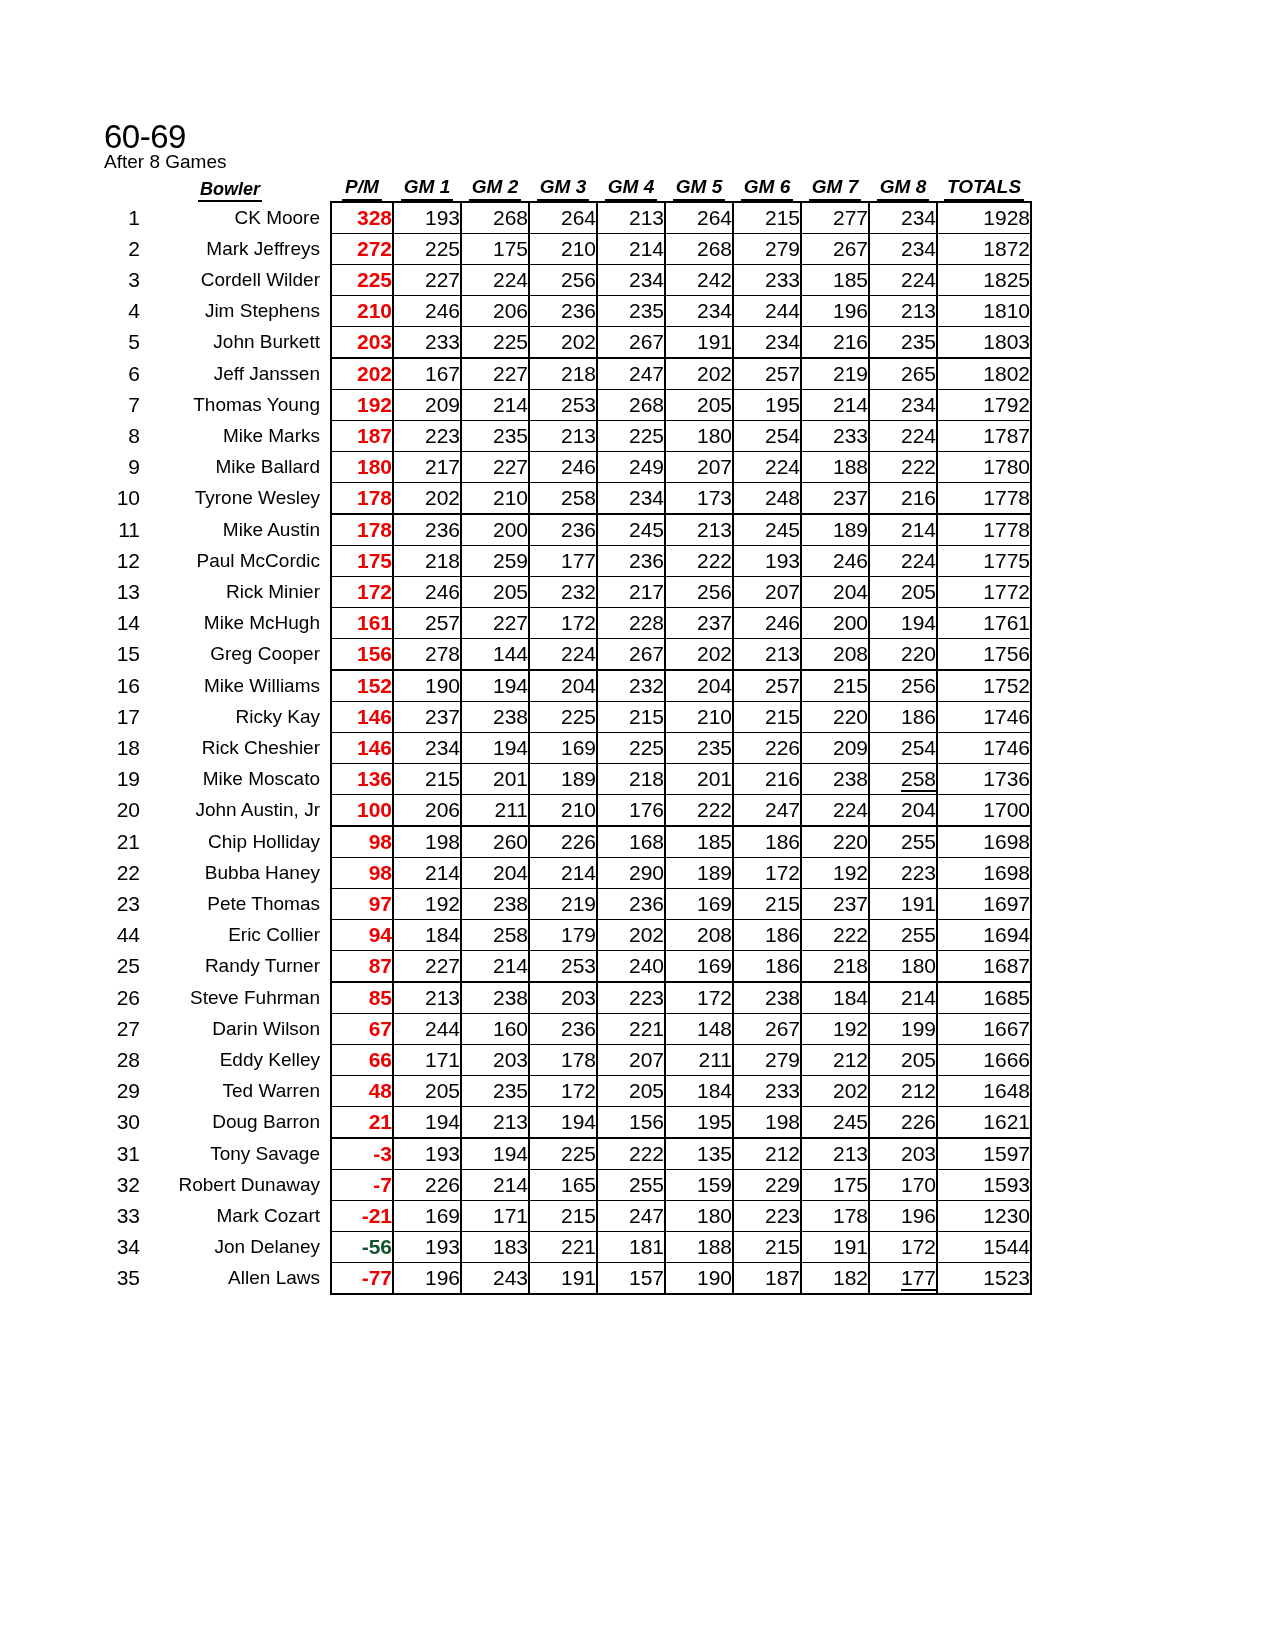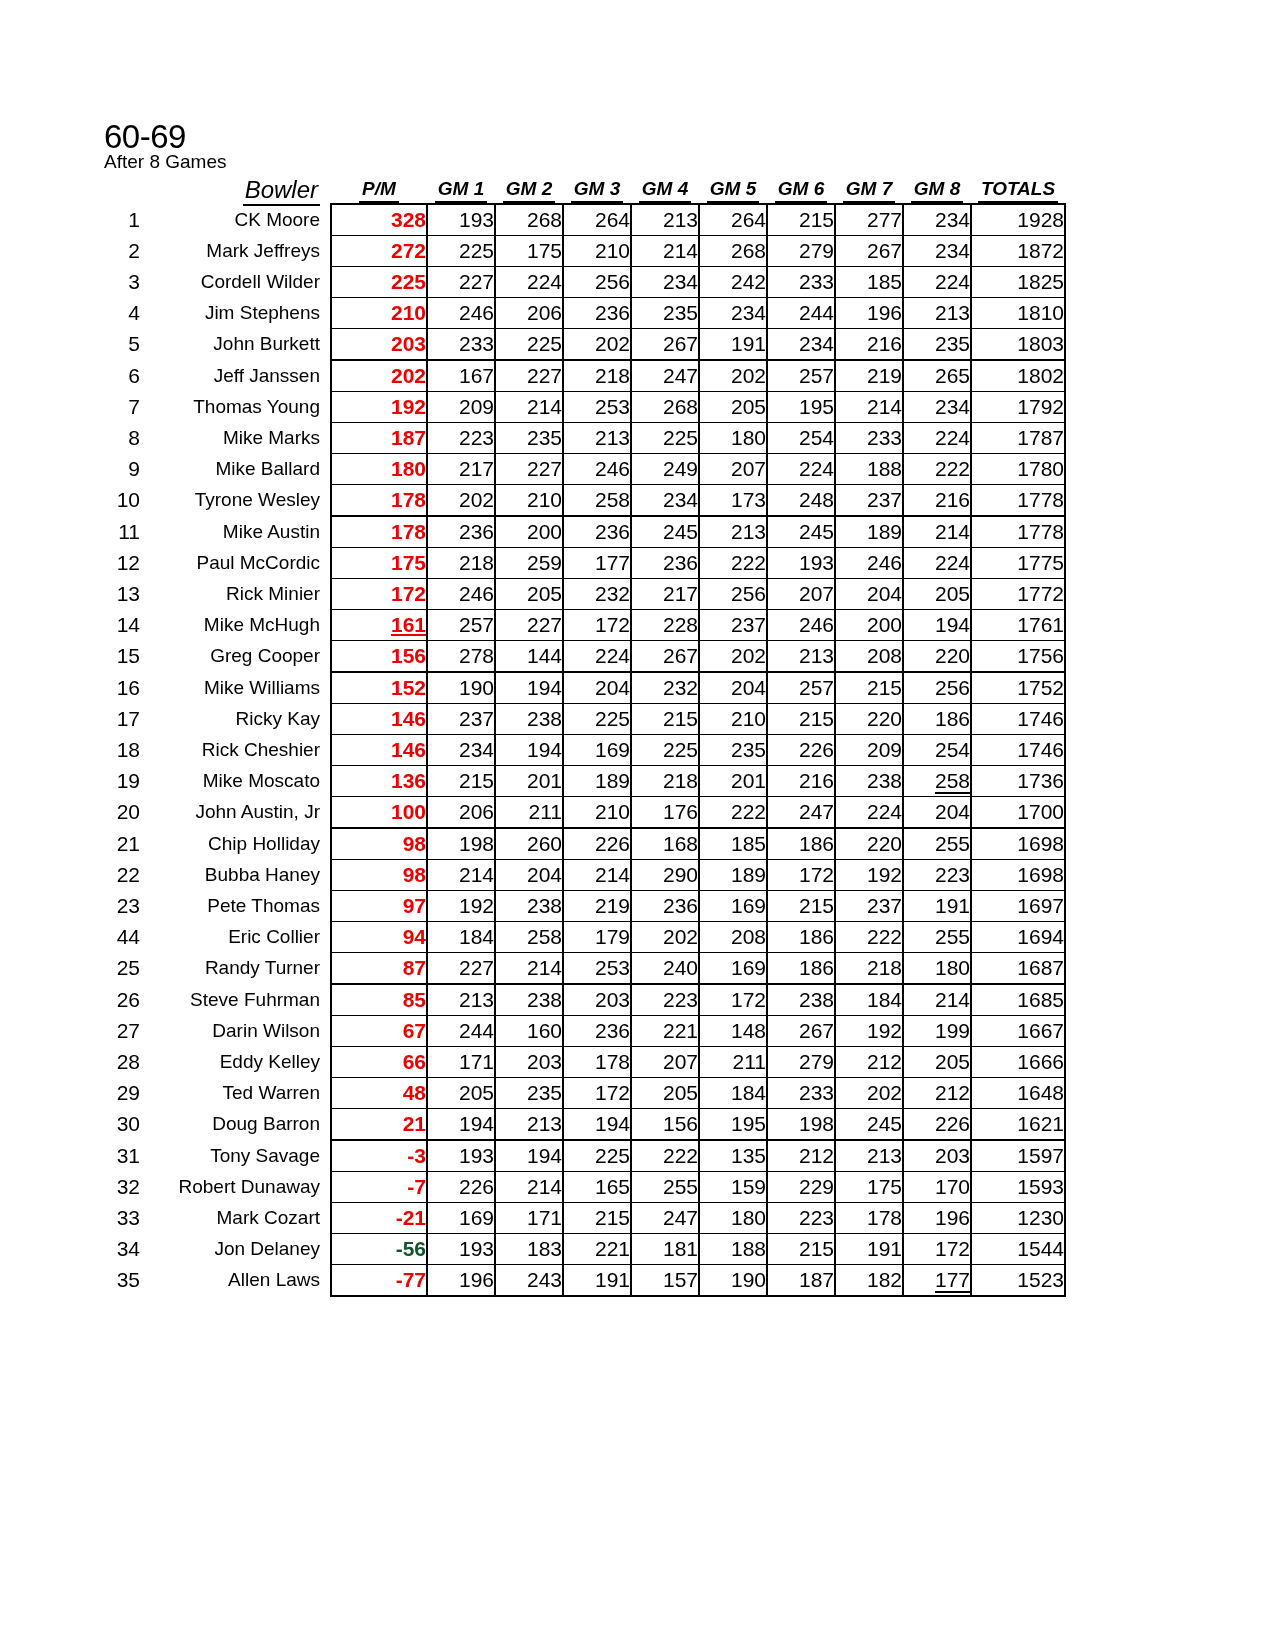--- a/index.html
+++ b/index.html
@@ -48,24 +48,24 @@
     padding: 0;
     margin: 0;
   }
   
   .hdr-rank {
     width: 36px;
     height: 26px;
   }
   .hdr-bowler {
     width: 180px;
-    text-align: right;
+    text-align: center;
     font-style: italic;
-    font-weight: normal;
-    font-size: 24px;
+    font-weight: bold;
+    font-size: 18px;
     padding-bottom: 1px;
   }
   .hdr-bowler span {
     border-bottom: 2.5px solid #000;
     padding: 0 2px 1px 2px;
   }
   .hdr-gap {
     width: 10px;
   }
   .hdr-cell {
@@ -354,21 +354,21 @@
           <td class="num">256</td>
           <td class="num">207</td>
           <td class="num">204</td>
           <td class="num">205</td>
           <td class="num total">1772</td>
         </tr>
         <tr class="datarow">
           <td class="rank">14</td>
           <td class="bowler">Mike McHugh</td>
           <td class="gap"></td>
-          <td class="num pm" style="color: rgb(238, 0, 0); text-decoration: underline;">161</td>
+          <td class="num pm" style="color: rgb(238, 0, 0);">161</td>
           <td class="num">257</td>
           <td class="num">227</td>
           <td class="num">172</td>
           <td class="num">228</td>
           <td class="num">237</td>
           <td class="num">246</td>
           <td class="num">200</td>
           <td class="num">194</td>
           <td class="num total">1761</td>
         </tr>
@@ -579,21 +579,21 @@
           <td class="num">211</td>
           <td class="num">279</td>
           <td class="num">212</td>
           <td class="num">205</td>
           <td class="num total">1666</td>
         </tr>
         <tr class="datarow">
           <td class="rank">29</td>
           <td class="bowler">Ted Warren</td>
           <td class="gap"></td>
-          <td class="num pm" style="color: rgb(238, 0, 0); padding-left: 34px;">48</td>
+          <td class="num pm" style="color: rgb(238, 0, 0);">48</td>
           <td class="num">205</td>
           <td class="num">235</td>
           <td class="num">172</td>
           <td class="num">205</td>
           <td class="num">184</td>
           <td class="num">233</td>
           <td class="num">202</td>
           <td class="num">212</td>
           <td class="num total">1648</td>
         </tr>

